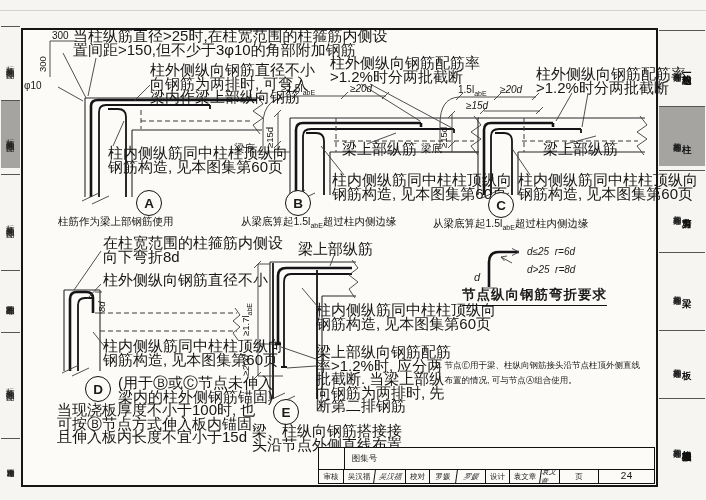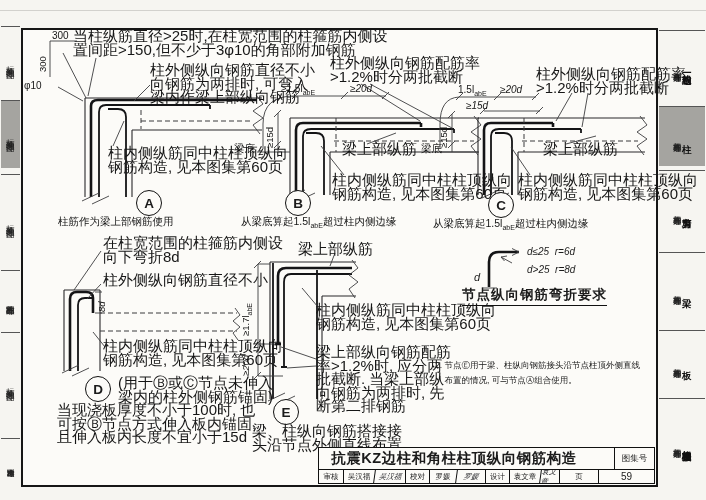--- a/index.html
+++ b/index.html
@@ -51,21 +51,21 @@
   
   .tblock{position:absolute;left:318px;top:447px;width:337px;height:37px;z-index:3;
     border:1.8px solid #111;background:#fcfbf8;box-sizing:border-box;display:flex;flex-direction:column;}
   .tb-row1{display:flex;flex:1;}
   .tb-title{flex:1;display:flex;align-items:center;justify-content:center;
     font-size:14.5px;font-weight:bold;letter-spacing:0.5px;}
   .tb-cell{display:flex;align-items:center;justify-content:center;box-sizing:border-box;
     border-left:1px solid #111;margin-left:25px;}
   .tb-atlas-label{width:40px;font-size:8.5px;}
   .tb-atlas-no{width:58px;font-size:10.5px;}
-  .tb-row2{display:flex;height:13px;border-top:1px solid #111;font-size:7.5px;}
+  .tb-row2{display:flex;height:13px;border-top:1px solid #111;font-size:7.5px;font-family:Liberation Mono, monospace;}
   .tb-row2 .c{display:flex;align-items:center;justify-content:center;box-sizing:border-box;
     border-left:1px solid #111;overflow:hidden;}
   .tb-row2 .c:first-child{border-left:none;}
   .sig{font-style:italic;color:#2a2a2e;transform:skewX(-8deg);}
 </style>
 </head>
 <body>
 
 <div class="scanline"></div>
 
@@ -254,29 +254,28 @@
 <div class="bend-rule" style="left:527px;top:264px;">d&gt;25  r=8d</div>
 <div class="bend-title">节点纵向钢筋弯折要求</div>
 
 <div class="notes">
   <div class="n2">2. 节点Ⓔ用于梁、柱纵向钢筋接头沿节点柱顶外侧直线
     布置的情况, 可与节点Ⓐ组合使用。</div>
 </div>
 
 <div class="tblock">
   <div class="tb-row1">
-    <div class="tb-title">抗震KZ边柱和角柱柱顶纵向钢筋构造</div>
     <div class="tb-cell tb-atlas-label">图集号</div>
   </div>
   <div class="tb-row2">
     <div class="c" style="width:24px;">审核</div>
     <div class="c" style="width:31px;">吴汉福</div>
     <div class="c sig" style="width:31px;">吴汉福</div>
     <div class="c" style="width:24px;">校对</div>
     <div class="c" style="width:27px;">罗媛</div>
     <div class="c sig" style="width:29px;">罗媛</div>
     <div class="c" style="width:24px;">设计</div>
     <div class="c" style="width:31px;">袁文章</div>
     <div class="c sig" style="flex:1;">袁文章</div>
     <div class="c" style="width:39px;">页</div>
-    <div class="c" style="width:56px;font-size:10px;">59</div>
+    <div class="c" style="width:56px;font-size:10px;">24</div>
   </div>
 </div>
 
 </body></html>

